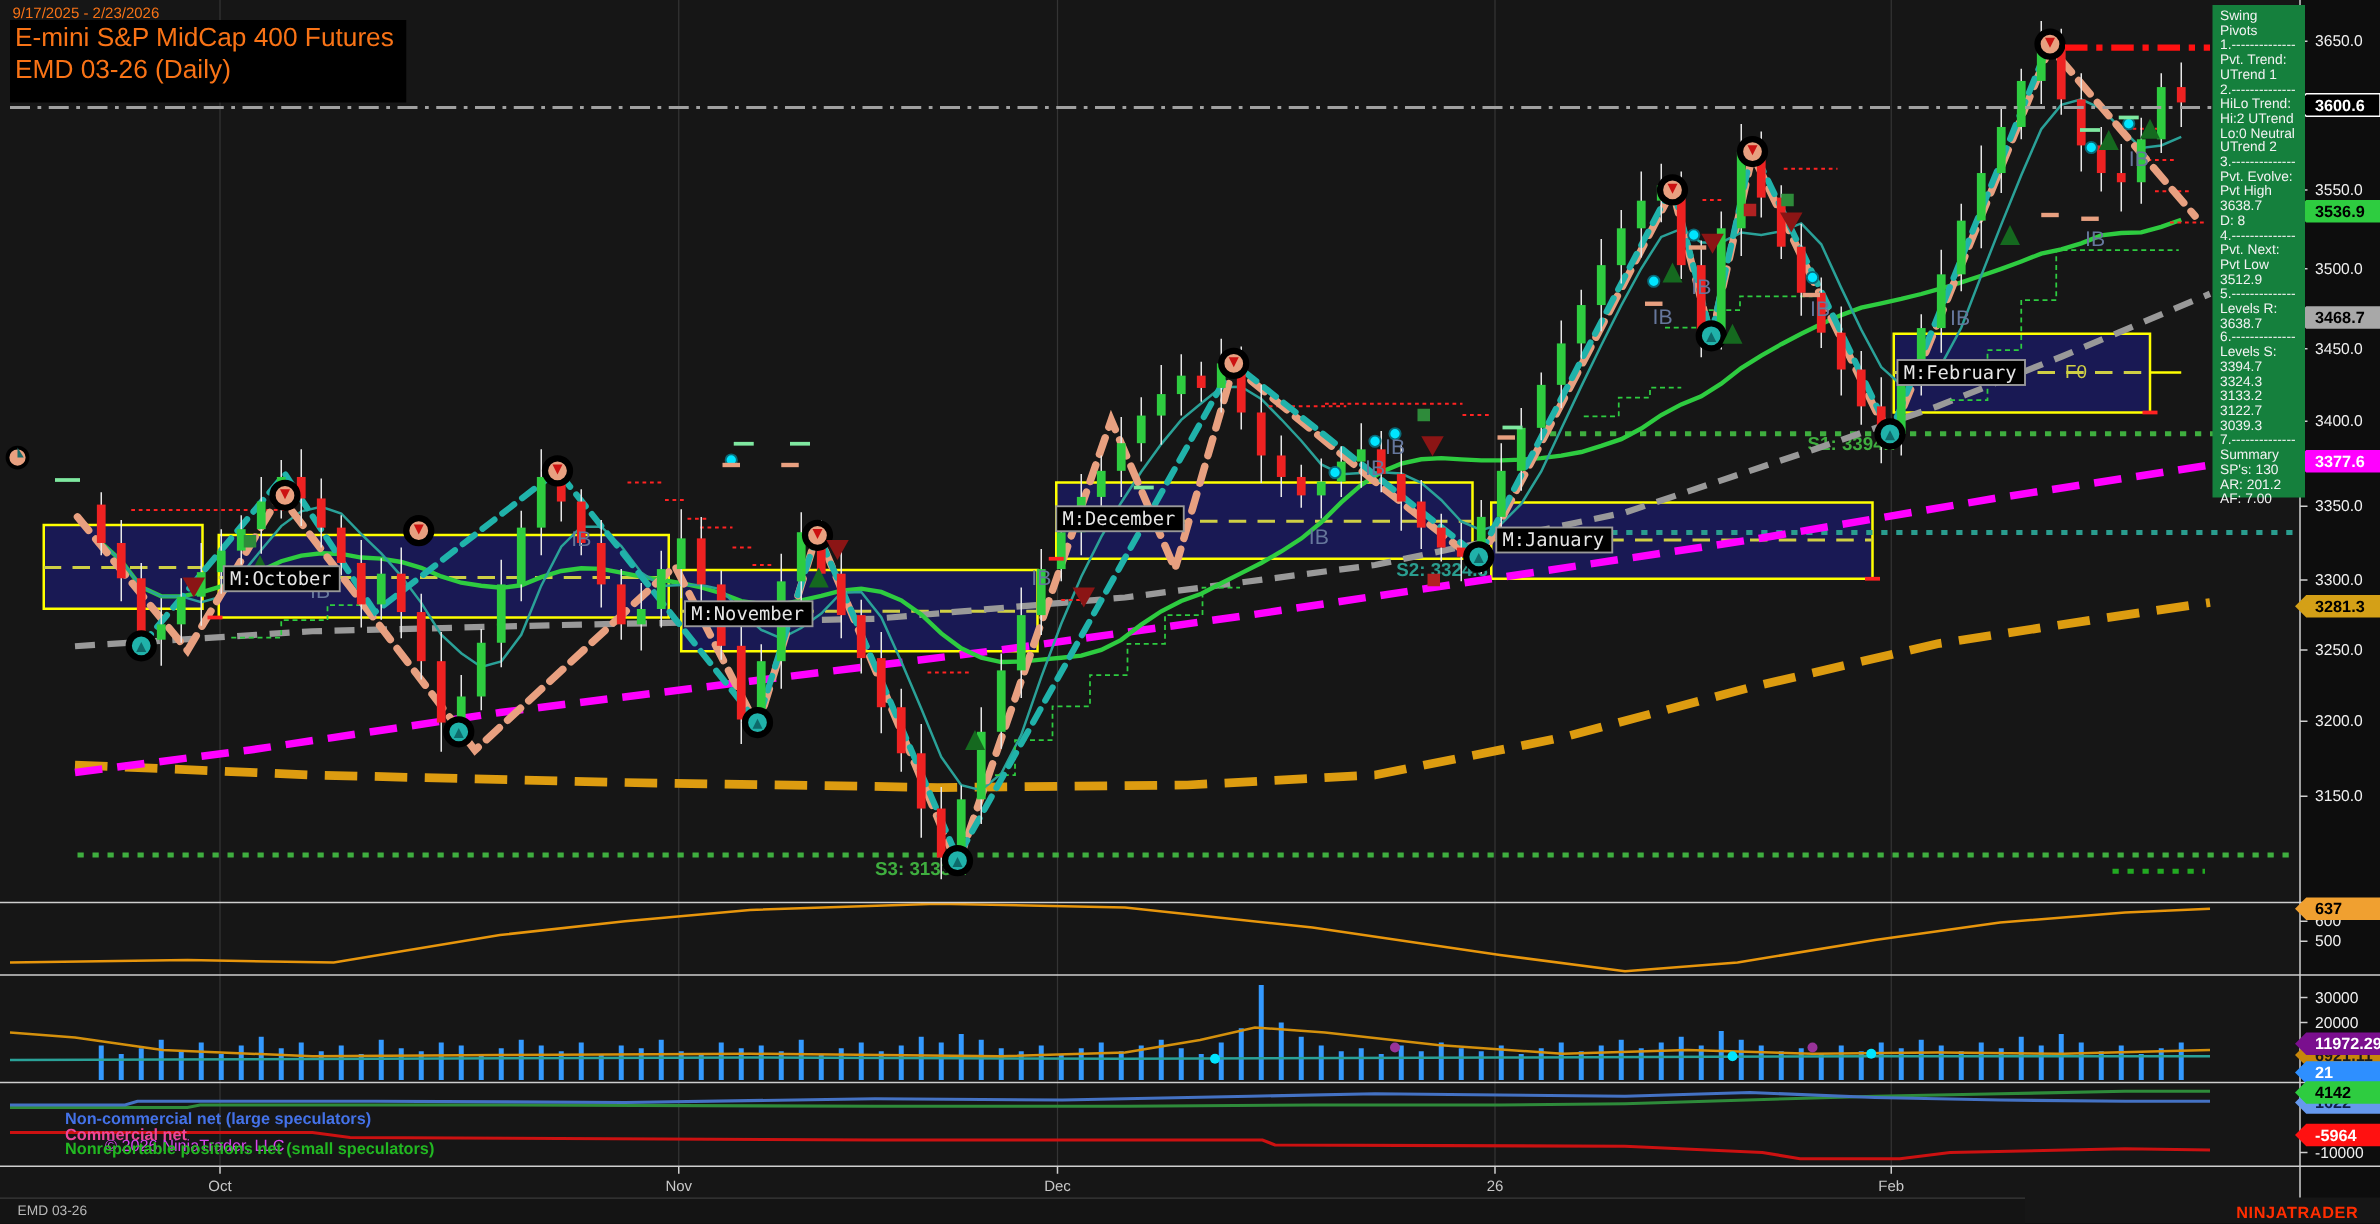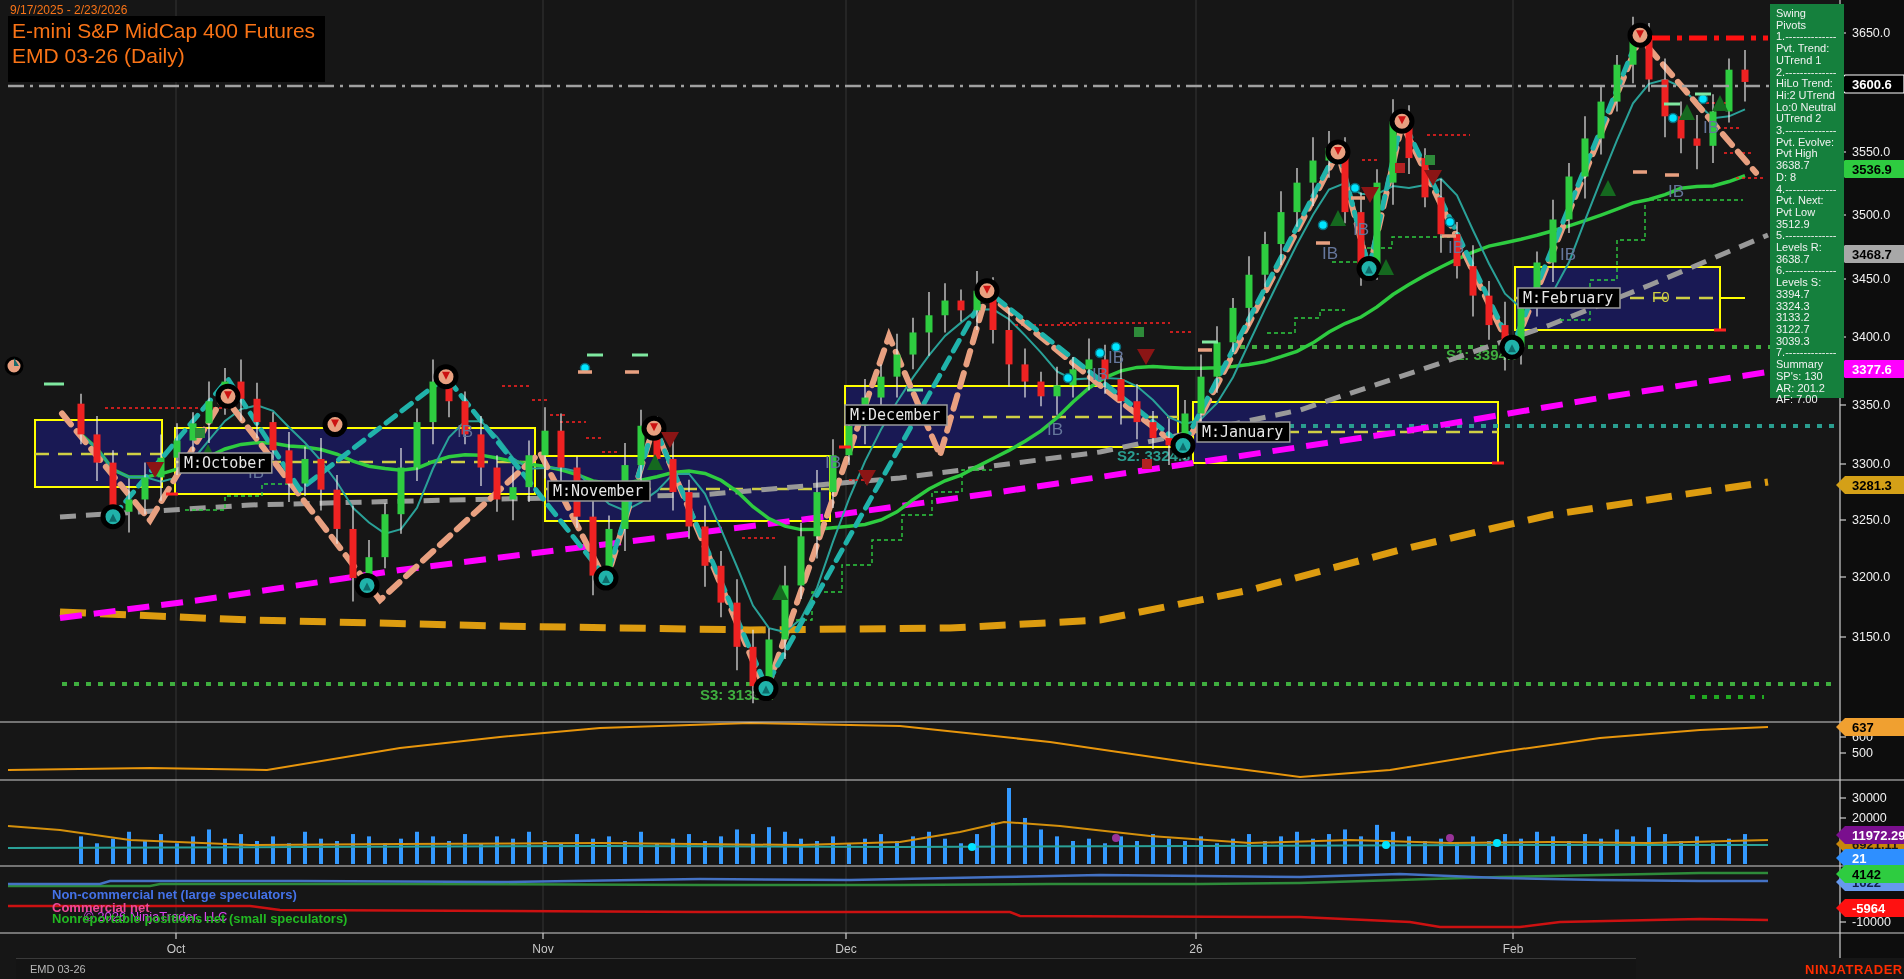--- a/index.html
+++ b/index.html
@@ -11,21 +11,21 @@
   .hdr-title{left:8px;top:16px;background:#000;padding:2px 10px 14px 4px;font-size:21px;line-height:25px;}
   .legend{position:absolute;z-index:1;background:#050505;color:#f2f2f2;font-size:11px;line-height:11.8px;padding:4px 6px;}
   .legend.bench{left:8px;top:375px;width:58px;height:322px;}
   .legend.swing{left:1770px;top:4px;width:62px;height:386px;z-index:4;background:#15803d;line-height:11.7px;}
   .cot{position:absolute;z-index:4;font-size:13px;font-weight:bold;line-height:12px;}
   .cot div{white-space:nowrap;}
   .cot .l1{color:#4472e8;}
   .cot .l2{color:#ec4899;margin-top:1px;}
   .cot .l3{color:#d946ef;font-weight:normal;margin-top:-3px;padding-left:32px;}
   .cot .l4{color:#22b822;margin-top:-10px;}
-  .tabbar{position:absolute;z-index:5;left:16px;top:958px;width:1620px;height:21px;background:#141414;
+  .tabbar{position:absolute;z-index:5;left:0;top:958px;width:1620px;height:21px;background:#141414;
           border-top:1px solid #3a3a3a;}
   .tabname{position:absolute;left:14px;top:4px;color:#b8b8b8;font-size:11px;}
   .brand{position:absolute;left:1789px;top:3px;color:#ff2d00;font-size:13px;font-weight:bold;letter-spacing:.5px;}
 </style>
 </head>
 <body>
 
 <div class="stage">
 
   <svg id="chart-svg" width="1904" height="979">

